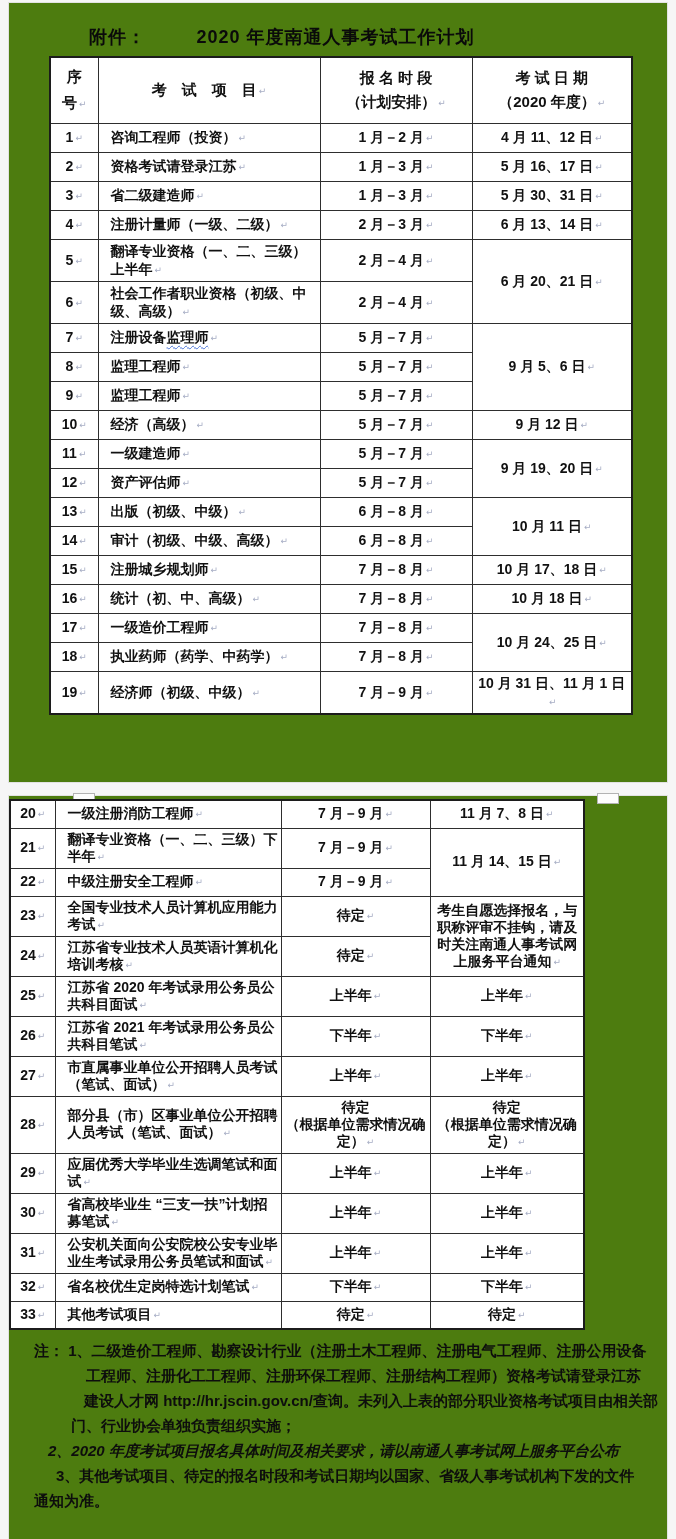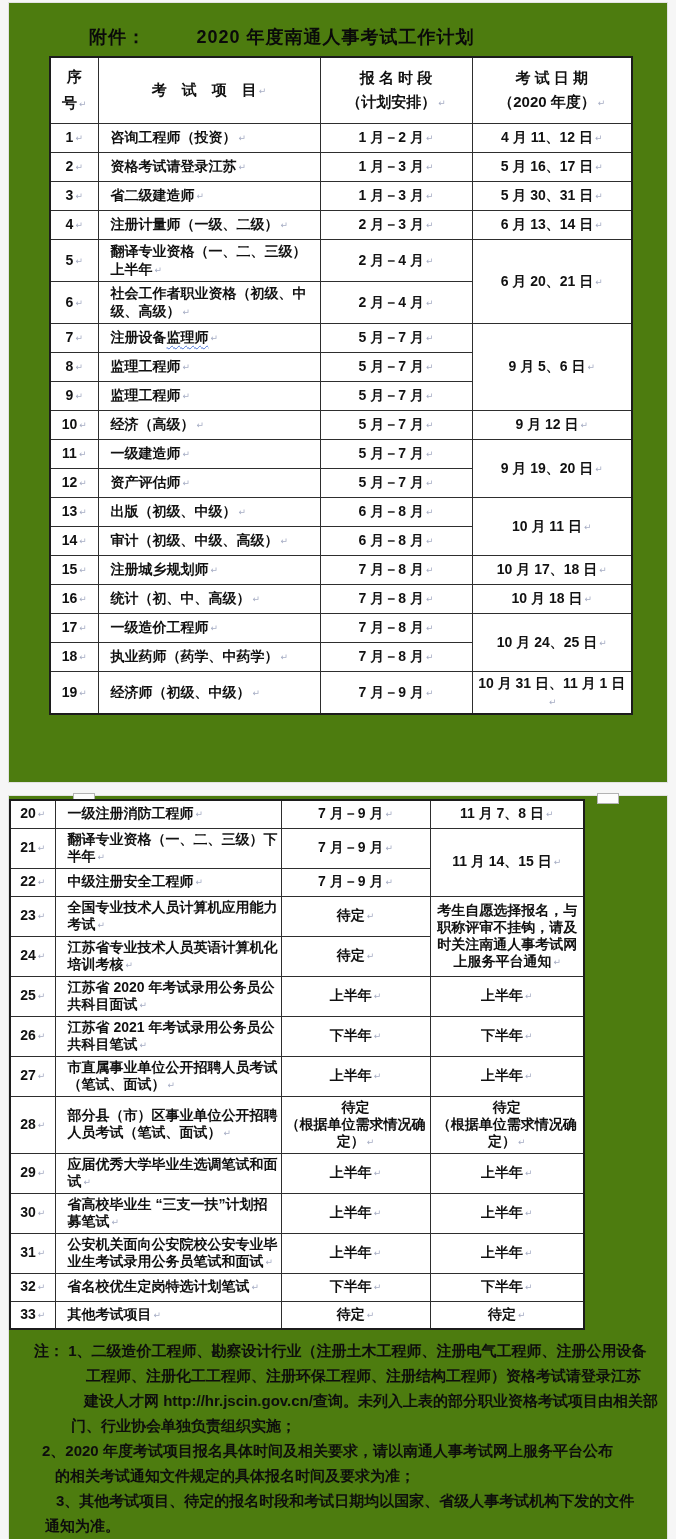--- a/index.html
+++ b/index.html
@@ -314,21 +314,20 @@
               <td class="c-date"><span class="ct">待定</span></td>
             </tr>
           </tbody>
       </table>
 
       <div class="notes" id="notes">
           <div class="note-line" style="margin-left: 0px;">注： 1、二级造价工程师、勘察设计行业（注册土木工程师、注册电气工程师、注册公用设备</div>
           <div class="note-line" style="margin-left: 52px;">工程师、注册化工工程师、注册环保工程师、注册结构工程师）资格考试请登录江苏</div>
           <div class="note-line" style="margin-left: 50px;">建设人才网 http://hr.jscin.gov.cn/查询。未列入上表的部分职业资格考试项目由相关部</div>
           <div class="note-line" style="margin-left: 37px;">门、行业协会单独负责组织实施；</div>
-          <div class="note-line" style="margin-left: 8px;">2、2020 年度考试项目报名具体时间及相关要求，请以南通人事考试网上服务平台公布</div>
-          <div class="note-line" style="margin-left: 21px;">的相关考试通知文件规定的具体报名时间及要求为准；</div>
+          <div class="note-line" style="margin-left: 14px; font-style: italic;">2、2020 年度考试项目报名具体时间及相关要求，请以南通人事考试网上服务平台公布</div>
           <div class="note-line" style="margin-left: 22px;">3、其他考试项目、待定的报名时段和考试日期均以国家、省级人事考试机构下发的文件</div>
-          <div class="note-line" style="margin-left: 11px;">通知为准。</div>
+          <div class="note-line" style="">通知为准。</div>
         </div>
     </div>
   </div>
 
 </div>
 
 </body></html>

